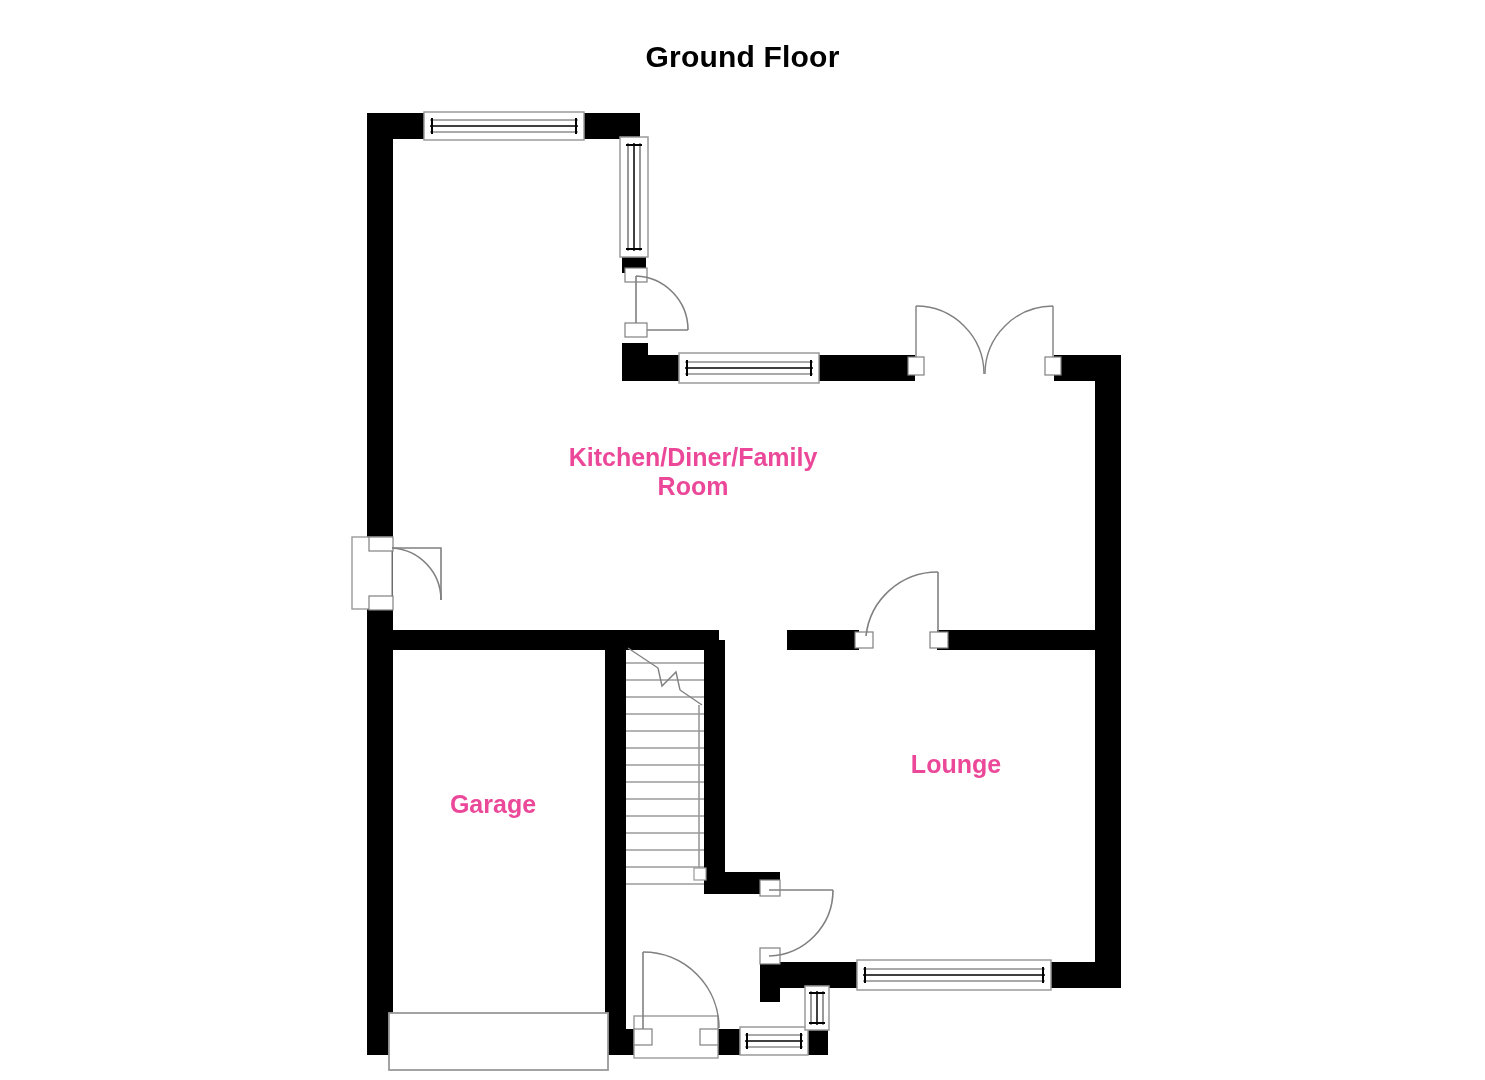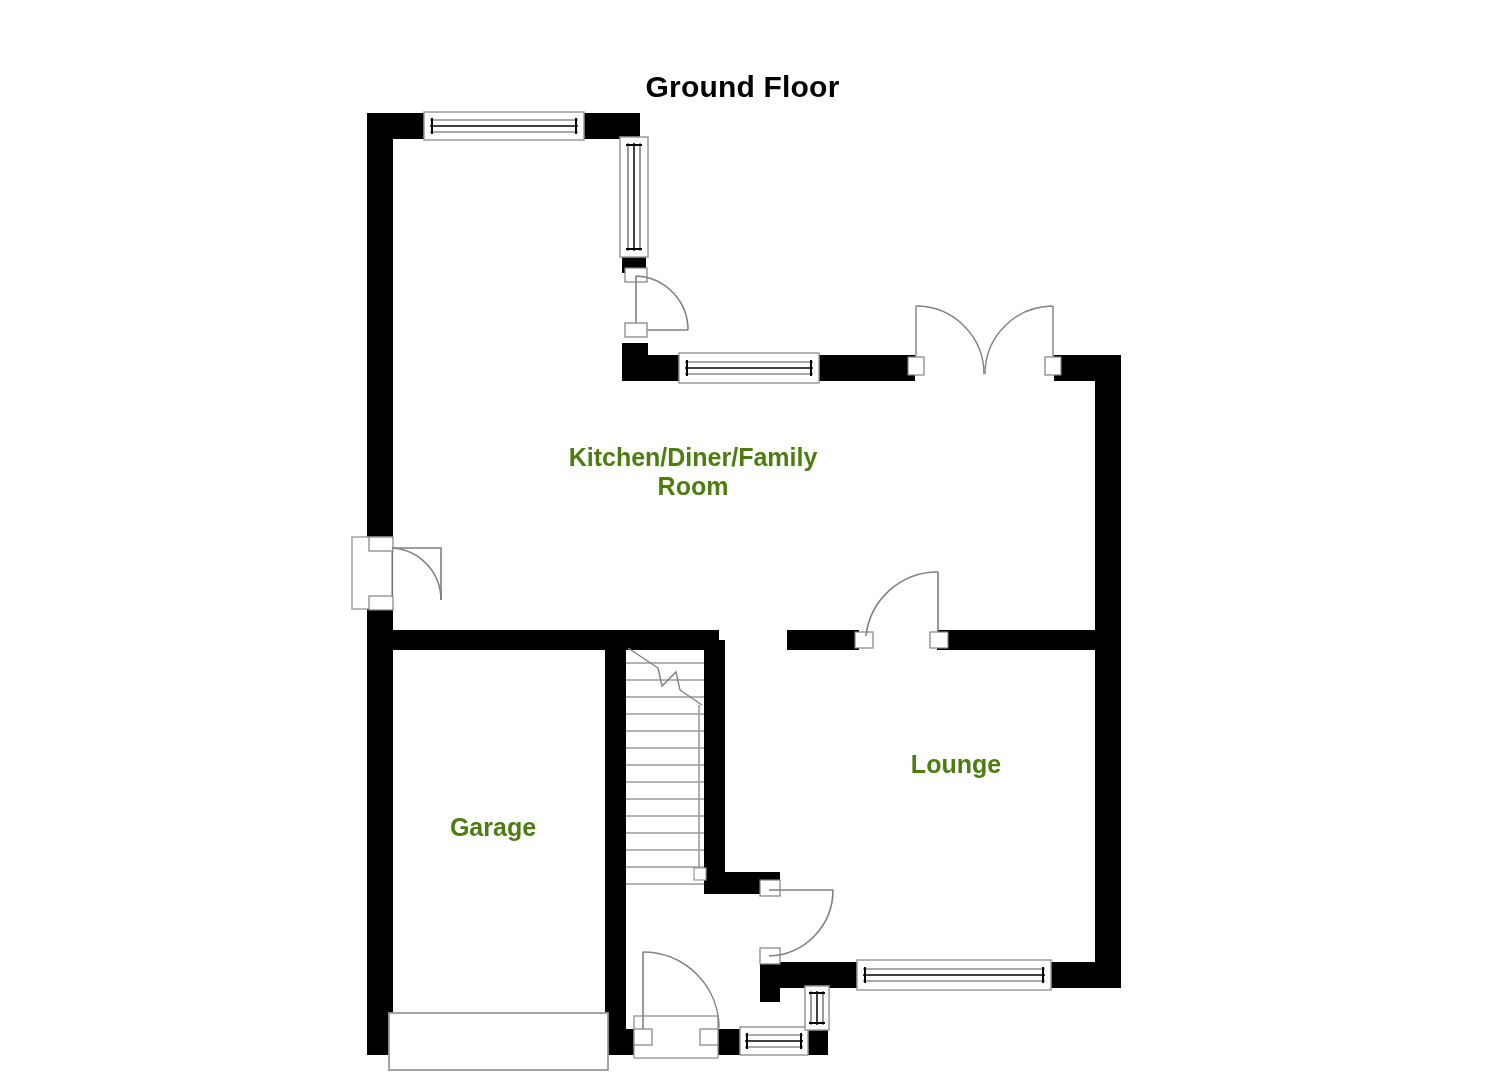--- a/index.html
+++ b/index.html
@@ -28,48 +28,47 @@
     text-align: center;
     font-size: 30px;
     font-weight: bold;
     color: #000000;
     letter-spacing: 0.2px;
   }
   
   .plan-title-inner {
     display: inline-block;
     transform: translateX(0px);
-    margin-top: 30px;
   }
   svg.plan-svg {
     position: absolute;
     left: 0;
     top: 0;
     width: 1485px;
     height: 1080px;
     display: block;
   }
   .room-label {
     position: absolute;
     font-size: 25px;
     font-weight: bold;
-    color: #4d7c0f;
+    color: #ec4899;
     text-align: center;
     line-height: 1.14;
     white-space: pre-line;
     pointer-events: none;
   }
   #label-kitchen {
     left: 493px;
     top: 443px;
     width: 400px;
   }
   #label-garage {
     left: 393px;
-    top: 813px;
+    top: 790px;
     width: 200px;
   }
   #label-lounge {
     left: 856px;
     top: 750px;
     width: 200px;
   }
   #label-entrance {
     left: 601px;
     top: 928px;

